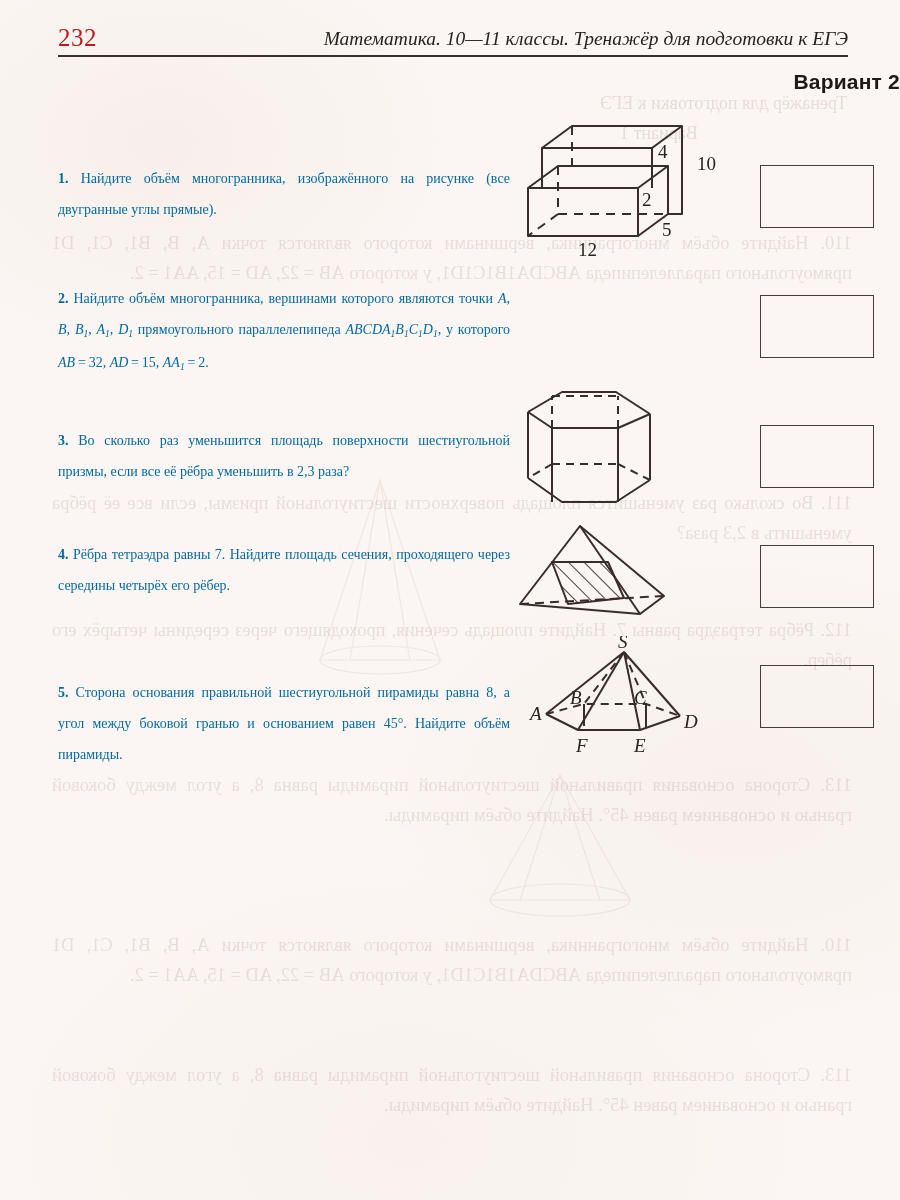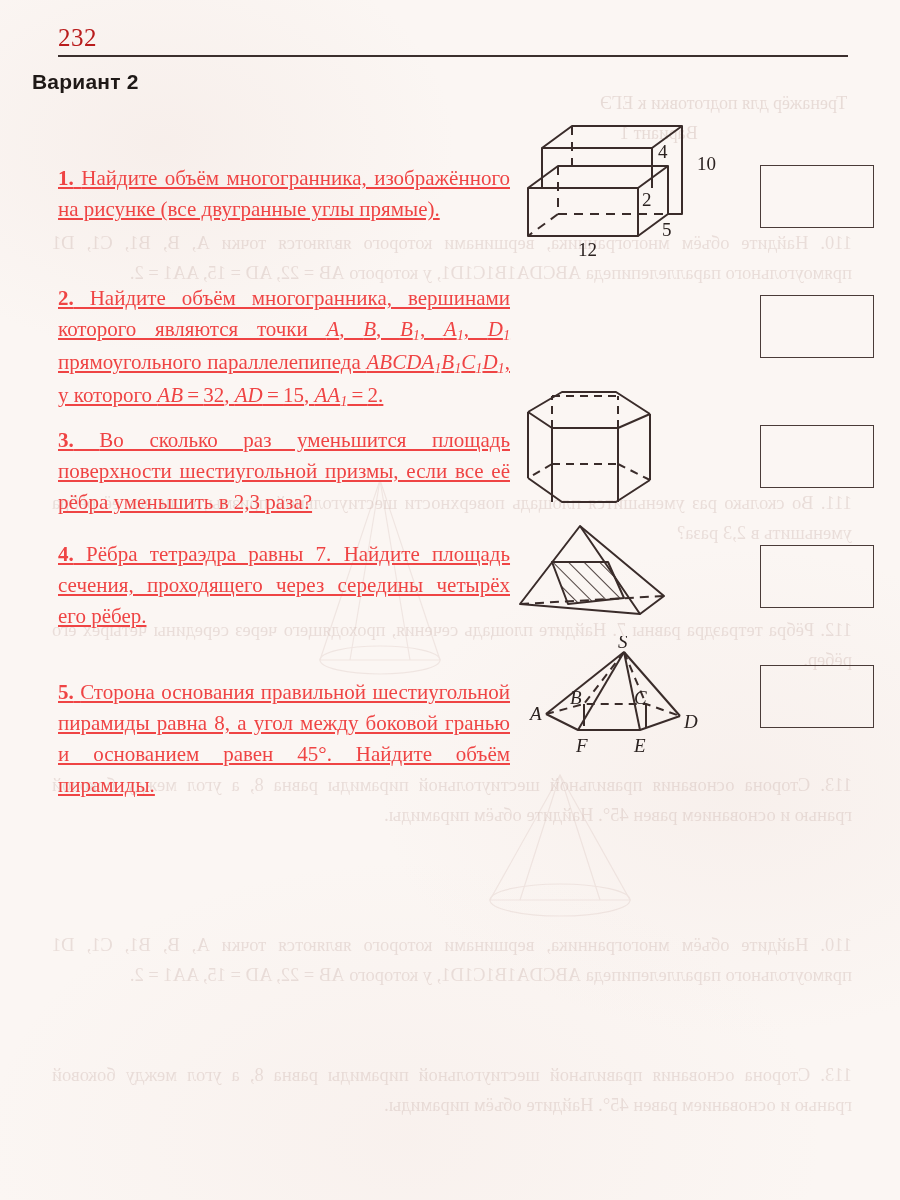--- a/index.html
+++ b/index.html
@@ -61,43 +61,41 @@
     left: 58px;
     right: 52px;
     height: 2px;
     background: #3b2f2d;
   }
   .variant-title {
     position: absolute;
     top: 70px;
     left: 0;
     right: 0;
-    text-align: left;
+    text-align: right;
     font-family: "Liberation Sans", sans-serif;
     font-weight: bold;
     font-size: 21px;
     letter-spacing: 0.2px;
     color: #1f1917;
-    margin-left: 32px;
   }
 
   
   .problem {
     position: absolute;
     left: 58px;
     width: 452px;
   }
   .problem p {
     margin: 0;
-    font-size: 21px;
+    font-size: 14px;
     line-height: 31px;
     text-align: justify;
     text-justify: inter-word;
-    color: #ef4444;
-    text-decoration: underline;
+    color: #0369a1;
   }
   .qnum {
     font-weight: bold;
   }
   .mathit {
     font-family: "Liberation Serif", serif;
     font-style: italic;
   }
   .mathnum {
     font-family: "Liberation Serif", serif;
@@ -214,20 +212,21 @@
       <path d="M110 15 L40 140 L180 140 Z"></path>
       <path d="M110 15 L70 140 M110 15 L150 140"></path>
       <ellipse cx="110" cy="140" rx="70" ry="16"></ellipse>
     </g>
   </svg>
 
   <div class="layer">
 
     <div class="header">
       <span class="page-number">232</span>
+      <span class="running-title">Математика. 10—11 классы. Тренажёр для подготовки к ЕГЭ</span>
     </div>
     <div class="header-rule"></div>
     <div class="variant-title">Вариант 2</div>
 
     <div class="problem" id="p1">
       <p><span class="qnum">1.</span>
       <span>Найдите объём многогранника, изображённого на рисунке (все двугранные углы прямые).</span></p>
     </div>
 
     <div class="problem" id="p2">

